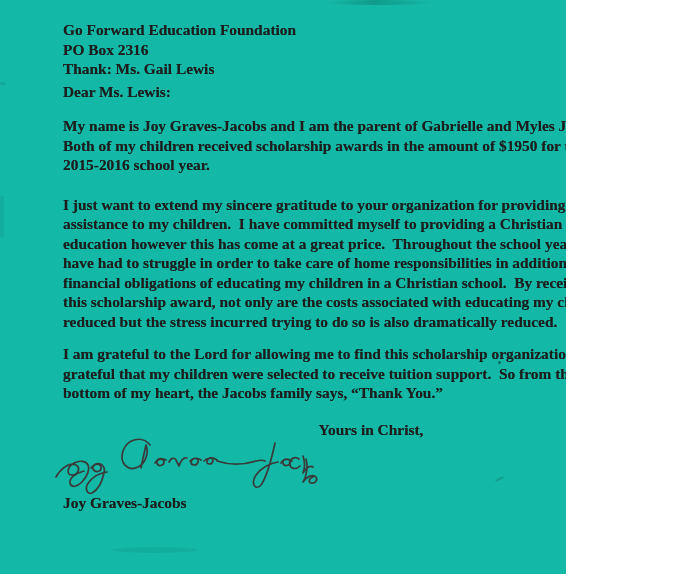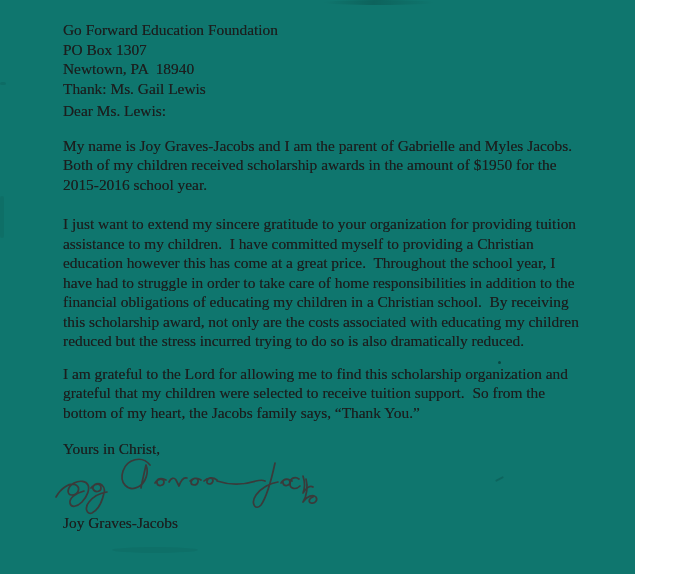--- a/index.html
+++ b/index.html
@@ -2,43 +2,44 @@
 <html><head>
 <meta charset="utf-8">
 <style>
   html, body {
     margin: 0;
     padding: 0;
     background: #ffffff;
   }
   .page {
     position: relative;
-    width: 635px;
+    width: 566px;
     height: 574px;
-    background: #0f766e;
+    background: #14b8a6;
     overflow: hidden;
     font-family: "Liberation Serif", "DejaVu Serif", serif;
     color: #1d1d1d;
+    font-weight: bold;
   }
   .content {
     position: absolute;
     left: 63px;
     top: 20px;
     width: 616px;
     font-size: 15.4px;
     line-height: 19.5px;
     text-shadow: 0 0 0.6px rgba(20,20,20,0.55); 
   }
   .address-line { white-space: pre; }
   .salutation { margin-top: 3px; }
   .para { white-space: pre-wrap; }
   .para-1 { margin-top: 15px; }
   .para-2 { margin-top: 20px; }
   .para-3 { margin-top: 13px; }
-  .closing { margin-top: 17px; }
+  .closing { margin-top: 17px; text-align: center; }
   .signature-wrap {
     margin-top: -8px;
     margin-left: -11px;
     width: 270px;
     height: 66px;
   }
   .typed-name { margin-top: -4px; }
 
   
   .artifact { position: absolute; pointer-events: none; }
@@ -83,22 +84,21 @@
   <div class="artifact dash-left"></div>
   <div class="artifact streak-left"></div>
   <div class="artifact dot-mid"></div>
   <div class="artifact tick-right"></div>
   <div class="artifact smudge-bottom"></div>
 
   <div class="content">
 
     <div class="address-block">
       <div class="address-line">Go Forward Education Foundation</div>
-      <div class="address-line">PO Box 1307</div>
-      <div class="address-line">Newtown, PA  18940</div>
+      <div class="address-line">PO Box 2316</div>
       <div class="address-line">Thank: Ms. Gail Lewis</div>
     </div>
 
     <div class="salutation">Dear Ms. Lewis:</div>
 
     <div class="para para-1">My name is Joy Graves-Jacobs and I am the parent of Gabrielle and Myles Jacobs.
 Both of my children received scholarship awards in the amount of $1950 for the
 2015-2016 school year.</div>
 
     <div class="para para-2">I just want to extend my sincere gratitude to your organization for providing tuition

